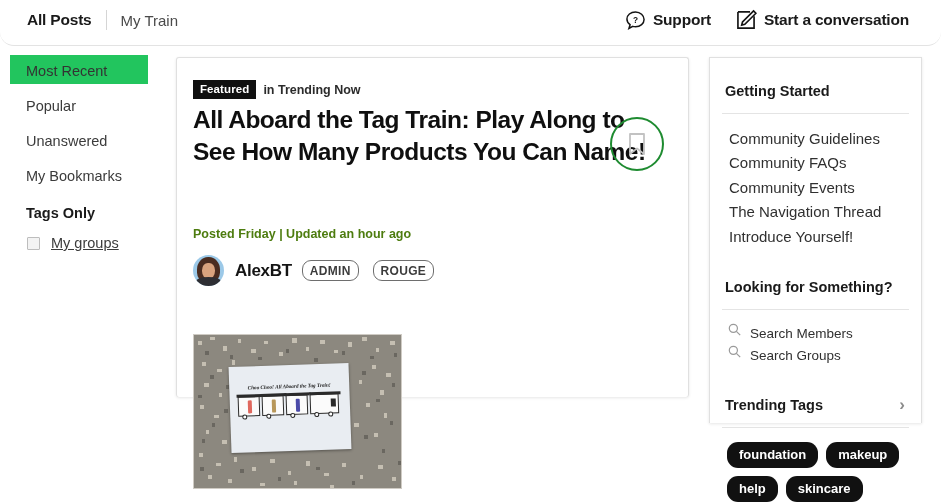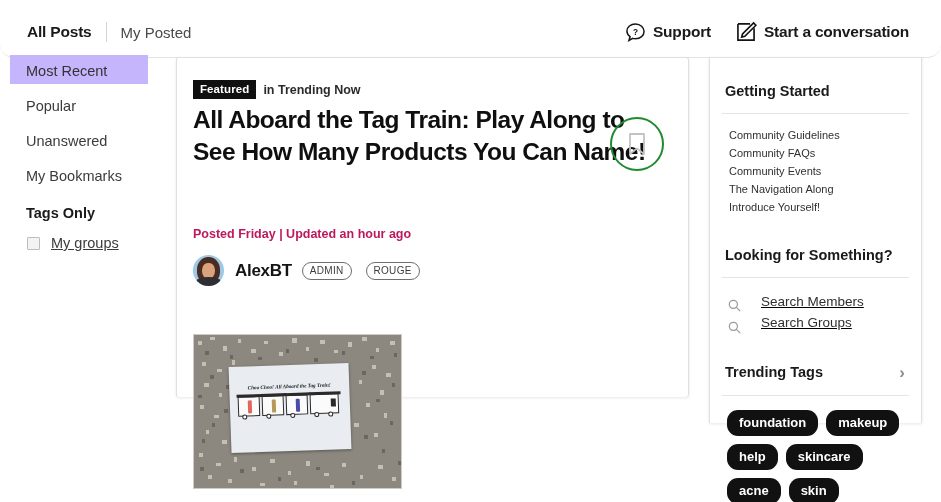--- a/index.html
+++ b/index.html
@@ -5,21 +5,21 @@
   * { box-sizing: border-box; margin: 0; padding: 0; }
   html, body {
     width: 941px; height: 502px;
     background: #ffffff;
     font-family: "Liberation Sans", sans-serif;
     overflow: hidden;
   }
 
   
   .topbar {
-    position: absolute; left: 0; top: 16px; width: 941px; height: 42px;
+    position: absolute; left: 0; top: 4px; width: 941px; height: 42px;
     border-bottom: 1px solid #e3e3e3;
     background: #fff;
     border-radius: 14px;
   }
   .nav-left { position: absolute; left: 27px; top: 6px; display: flex; align-items: center; }
   .nav-allposts {
     font-size: 15.5px; font-weight: bold; color: #1a1a1a; letter-spacing: -0.2px;
   }
   .nav-div { width: 1px; height: 20px; background: #d5d5d5; margin: 0 14px; }
   .nav-myposts { font-size: 15px; color: #4a4a4a; }
@@ -28,21 +28,21 @@
   .nav-action { display: flex; align-items: center; gap: 7px; }
   .nav-action .lbl { font-size: 15.5px; font-weight: bold; color: #1a1a1a; letter-spacing: -0.2px; }
   .ic { display: inline-block; line-height: 0; }
 
   
   .sidebar { position: absolute; left: 0; top: 55px; width: 170px; }
   .side-item {
     font-size: 14.5px; color: #3b3b3b; padding: 8px 0 8px 16px;
     margin-left: 10px; width: 138px; height: 29px;
   }
-  .side-item.active { background: #c4b5fd; color: #333; }
+  .side-item.active { background: #22c55e; color: #333; }
   .side-gap { height: 6px; }
   .side-head {
     font-size: 14.5px; font-weight: bold; color: #1a1a1a;
     padding-left: 26px; margin-top: 16px;
   }
   .side-check { display: flex; align-items: center; gap: 11px; padding-left: 27px; margin-top: 14px; }
   .cbox {
     width: 13px; height: 13px; border: 1px solid #bdbdbd; background: #f3f3f3; border-radius: 1px;
   }
   .side-check .lbl { font-size: 14.5px; color: #3b3b3b; text-decoration: underline; }
@@ -60,21 +60,21 @@
   }
   .cat-in { font-size: 12.5px; font-weight: bold; color: #2b2b2b; }
 
   .post-title {
     position: absolute; left: 16px; top: 46px; width: 470px;
     font-size: 24.5px; font-weight: bold; color: #0f0f0f;
     line-height: 1.32; letter-spacing: -0.5px;
   }
   .post-meta {
     position: absolute; left: 16px; top: 169px;
-    font-size: 12.5px; font-weight: bold; color: #be185d;
+    font-size: 12.5px; font-weight: bold; color: #4d7c0f;
   }
 
   .bookmark-wrap {
     position: absolute; right: 24px; top: 59px;
     width: 54px; height: 54px; border-radius: 50%;
     border: 2px solid #1e8b30; display: flex; align-items: center; justify-content: center;
   }
 
   .author-row { position: absolute; left: 16px; top: 197px; display: flex; align-items: center; }
   .avatar {
@@ -88,21 +88,21 @@
   .avatar .face {
     position: absolute; left: 9px; top: 8px; width: 13px; height: 16px;
     background: #d9a37e; border-radius: 45% 45% 50% 50%;
   }
   .avatar .body {
     position: absolute; left: 3px; bottom: 0; width: 25px; height: 9px;
     background: #2e2e33; border-radius: 50% 50% 0 0;
   }
   .author-name { font-size: 17px; font-weight: bold; color: #141414; margin-left: 11px; letter-spacing: -0.3px; }
   .badge {
-    border: 1px solid #6e6e6e; border-radius: 9px; font-size: 10px; font-weight: normal;
+    border: 1px solid #6e6e6e; border-radius: 9px; font-size: 12px; font-weight: bold;
     color: #3c3c3c; padding: 2.5px 7px 2.5px; letter-spacing: 0.3px; margin-left: 10px;
     white-space: nowrap;
   }
   .badge.rouge { margin-left: 14px; }
 
   .post-body {
     position: absolute; left: 16px; top: 231px; width: 468px;
     font-size: 14px; color: #2c2c2c; line-height: 1.45;
   }
   .readmore { color: #8aa9d6; }
@@ -140,40 +140,40 @@
   .rpanel {
     position: absolute; left: 709px; top: 57px; width: 213px; height: 366px;
     background: #fff; border: 1px solid #e0e0e0; border-bottom: none;
     border-radius: 0; box-shadow: 0 1px 3px rgba(0,0,0,0.10);
   }
   .rp-head {
     font-size: 14.5px; font-weight: bold; color: #1a1a1a; padding: 25px 0 0 15px;
   }
   .rp-rule { height: 1px; background: #e4e4e4; margin: 14px 12px 0 12px; }
   .rp-links { padding: 13px 0 0 19px; }
-  .rp-link { font-size: 11px; color: #303030; line-height: 1.63; }
-  .rp-search-row { display: flex; align-items: flex-end; gap: 20px; padding-left: 18px; line-height: 1.6; text-decoration: underline; }
+  .rp-link { font-size: 15px; color: #303030; line-height: 1.63; }
+  .rp-search-row { display: flex; align-items: flex-start; gap: 9px; padding-left: 18px; line-height: 1.6; }
   .rp-search-row .lbl { font-size: 13.5px; color: #303030; }
   .rp-head-row { display: flex; align-items: center; justify-content: space-between; padding-right: 16px; }
   .chev { color: #8c8c8c; font-size: 17px; line-height: 1; }
 
   .tags { padding: 14px 0 0 17px; width: 200px; display: flex; flex-wrap: wrap; gap: 8px 8px; }
   .tag {
     background: #111111; color: #fff; font-size: 13px; font-weight: bold;
     border-radius: 11px; padding: 5px 12px 6px; white-space: nowrap;
   }
 </style>
 </head>
 <body>
 
 <div class="topbar">
   <div class="nav-left">
     <span class="nav-allposts">All Posts</span>
     <span class="nav-div"></span>
-    <span class="nav-myposts">My Posted</span>
+    <span class="nav-myposts">My Train</span>
   </div>
   <div class="nav-right">
     <div class="nav-action">
       <span class="ic">
         <svg width="21" height="21" viewBox="0 0 24 24">
           <path d="M12 2.2C6.4 2.2 2.2 5.9 2.2 10.4c0 2.6 1.4 4.9 3.6 6.4l-1.3 4.3 4.4-2.4c1 .25 2 .38 3.1.38 5.6 0 9.8-3.7 9.8-8.2S17.6 2.2 12 2.2z" fill="none" stroke="#141414" stroke-width="1.7"></path>
           <text x="12" y="14.6" font-family="Liberation Sans, sans-serif" font-size="9.5" font-weight="bold" fill="#141414" text-anchor="middle">?</text>
         </svg>
       </span>
       <span class="lbl">Support</span>
@@ -368,21 +368,21 @@
   </div>
 </div>
 
 <div class="rpanel">
   <div class="rp-head">Getting Started</div>
   <div class="rp-rule"></div>
   <div class="rp-links">
     <div class="rp-link">Community Guidelines</div>
     <div class="rp-link">Community FAQs</div>
     <div class="rp-link">Community Events</div>
-    <div class="rp-link">The Navigation Along</div>
+    <div class="rp-link">The Navigation Thread</div>
     <div class="rp-link">Introduce Yourself!</div>
   </div>
 
   <div class="rp-head" style="padding-top:30px">Looking for Something?</div>
   <div class="rp-rule"></div>
   <div style="padding-top:13px">
     <div class="rp-search-row">
       <span class="ic">
         <svg width="13" height="13" viewBox="0 0 16 16">
           <circle cx="6.6" cy="6.6" r="5" fill="none" stroke="#9a9a9a" stroke-width="1.5"></circle>

